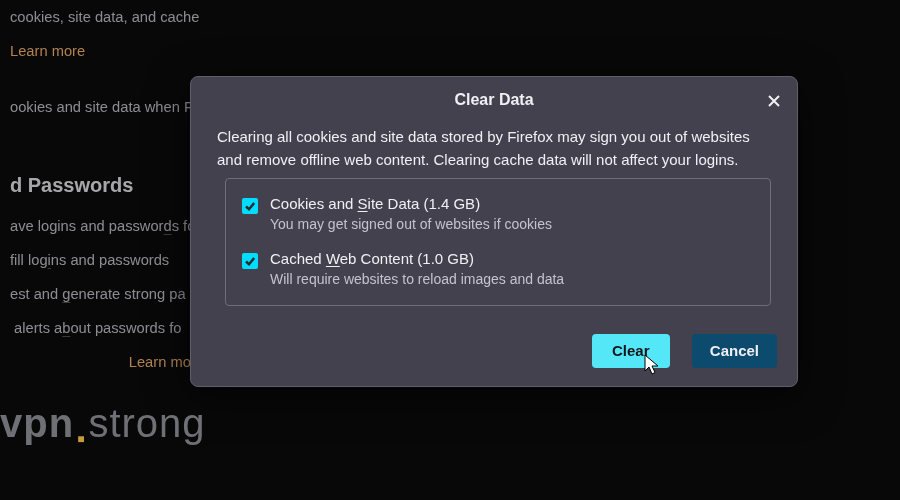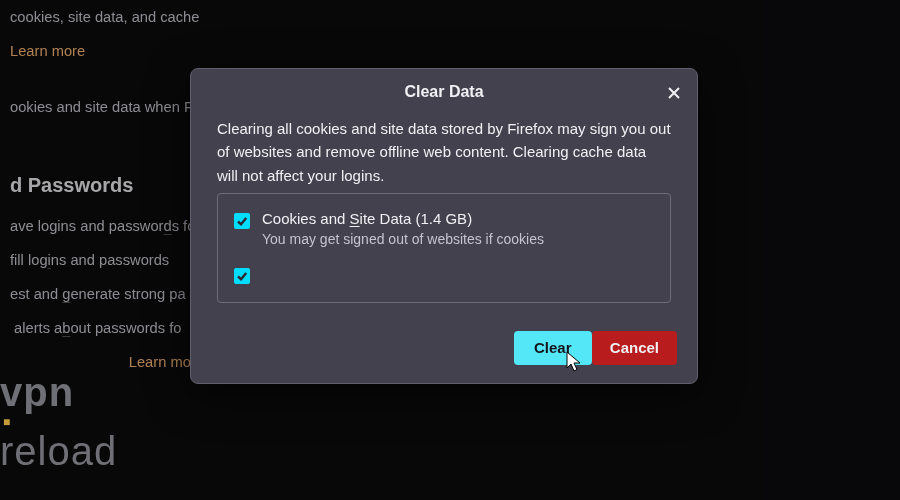--- a/index.html
+++ b/index.html
@@ -24,22 +24,22 @@
   }
   .bg-line { font-size: 14.7px; line-height: 34px; color: #c9c9d1; display:flex; align-items:center; }
   .bg-link { color: #fdba74; cursor: pointer; }
   .bg-u { text-decoration: underline; text-decoration-color: rgba(255,255,255,0.3); text-underline-offset:3px;}
   .overlay {
     position: absolute; inset: 0;
     background: rgba(0,0,0,0.30);
   }
   .dialog {
     position: absolute;
-    left: 190px; top: 68px;
-    width: 508px;
+    left: 190px; top: 76px;
+    width: 608px;
     background: #42414d;
     border: 1px solid #5f5e6d;
     border-radius: 8px;
     box-shadow: 0 10px 40px rgba(0,0,0,0.6);
     color: #f0f0f4;
   }
   .dlg-header {
     position: relative;
     text-align: center;
     padding: 14px 0 10px 0;
@@ -52,62 +52,63 @@
     display: flex; align-items: center; justify-content: center;
     cursor: pointer; border-radius: 4px;
   }
   .dlg-close svg { width: 14px; height: 14px; stroke: #f0f0f4; stroke-width: 2; }
   .dlg-body { padding: 6px 26px 18px 26px; }
   .dlg-desc { font-size: 15px; line-height: 1.55; margin-bottom: 6px; color: #f0f0f4; }
   .opt-box {
     border: 1px solid #6e6d7a;
     border-radius: 4px;
     padding: 16px 16px 14px 16px;
+    margin-left: 8px;
   }
   .opt-row { display: flex; align-items: flex-start; margin-bottom: 18px; }
   .opt-row:last-child { margin-bottom: 4px; }
   .chk {
     width: 16px; height: 16px;
     background: #00ddff;
     border-radius: 2px;
     flex-shrink: 0;
     margin-top: 3px; margin-right: 12px;
     display: flex; align-items:center; justify-content:center;
     cursor: pointer;
   }
   .chk svg { width: 12px; height: 12px; stroke: #2b2a33; stroke-width: 2.5; fill: none; }
   .opt-label { font-size: 15px; color: #f0f0f4; }
   .opt-sub { font-size: 14px; color: #c4c3cf; margin-top: 4px; }
   .dlg-footer {
-    display: flex; justify-content: flex-end; gap: 0;
+    display: flex; justify-content: flex-end; gap: 22px;
     padding: 10px 20px 18px 20px;
     margin-left: 31px;
   }
   .btn {
     min-width: 78px; height: 34px;
     padding: 0 18px;
     border-radius: 4px;
     font-size: 15px; font-weight: 600;
     display: flex; align-items: center; justify-content: center;
     cursor: pointer; position: relative;
   }
   .btn-primary { background: #54e7f7; color: #15141a; }
-  .btn-secondary { background: #b91c1c; color: #f0f0f4; }
+  .btn-secondary { background: #0c4a6e; color: #f0f0f4; }
   .cursor-arrow {
     position: absolute;
     width: 16px; height: 22px;
     bottom: -8px; right: 10px;
     pointer-events: none;
   }
   .watermark {
     position: absolute;
-    left: 0; bottom: 26px;
+    left: 0; bottom: 54px;
     font-size: 40px; font-weight: 400; letter-spacing: 1px;
     color: #6f6f76;
-    display: flex; align-items: flex-start; flex-direction: column;
+    display: flex; align-items: flex-end;
   }
   .wm-vpn { color: #6f6f76; font-weight: 600;}
   .wm-square { color: #c79a3a; font-size: 12px; margin: 0 3px; }
   .wm-central { color: #6f6f76; font-weight:300;}
   .access-u { text-decoration: underline; text-underline-offset: 2px; }
 </style>
 </head>
 <body>
 
 <div class="backdrop">
@@ -167,34 +168,40 @@
           <div class="opt-sub">You may get signed out of websites if cookies</div>
         </div>
       </div>
 
       <div class="opt-row">
         <div class="chk">
           <svg viewBox="0 0 12 12">
               <path d="M2 6.5 L5 9.2 L10.2 3"></path>
             </svg>
         </div>
+        <div>
+          <div class="opt-label">
+            <span>Cached </span><span class="access-u">W</span><span>eb Content (1.0 GB)</span>
+          </div>
+          <div class="opt-sub">Will require websites to reload images and data</div>
+        </div>
       </div>
 
     </div>
   </div>
   <div class="dlg-footer">
     <div class="btn btn-primary">
       <span>Clear</span>
       <svg class="cursor-arrow" viewBox="0 0 16 22">
         <path d="M1 1 L1 17 L5 13 L8 20 L11 18.5 L8 12 L14 12 Z" fill="white" stroke="black" stroke-width="1"></path>
       </svg>
     </div>
     <div class="btn btn-secondary">
       <span>Cancel</span>
     </div>
   </div>
 </div>
 
 <div class="watermark">
   <span class="wm-vpn">vpn</span>
   <span class="wm-square">■</span>
-  <span class="wm-central">reload</span>
+  <span class="wm-central">strong</span>
 </div>
 
 </body></html>

